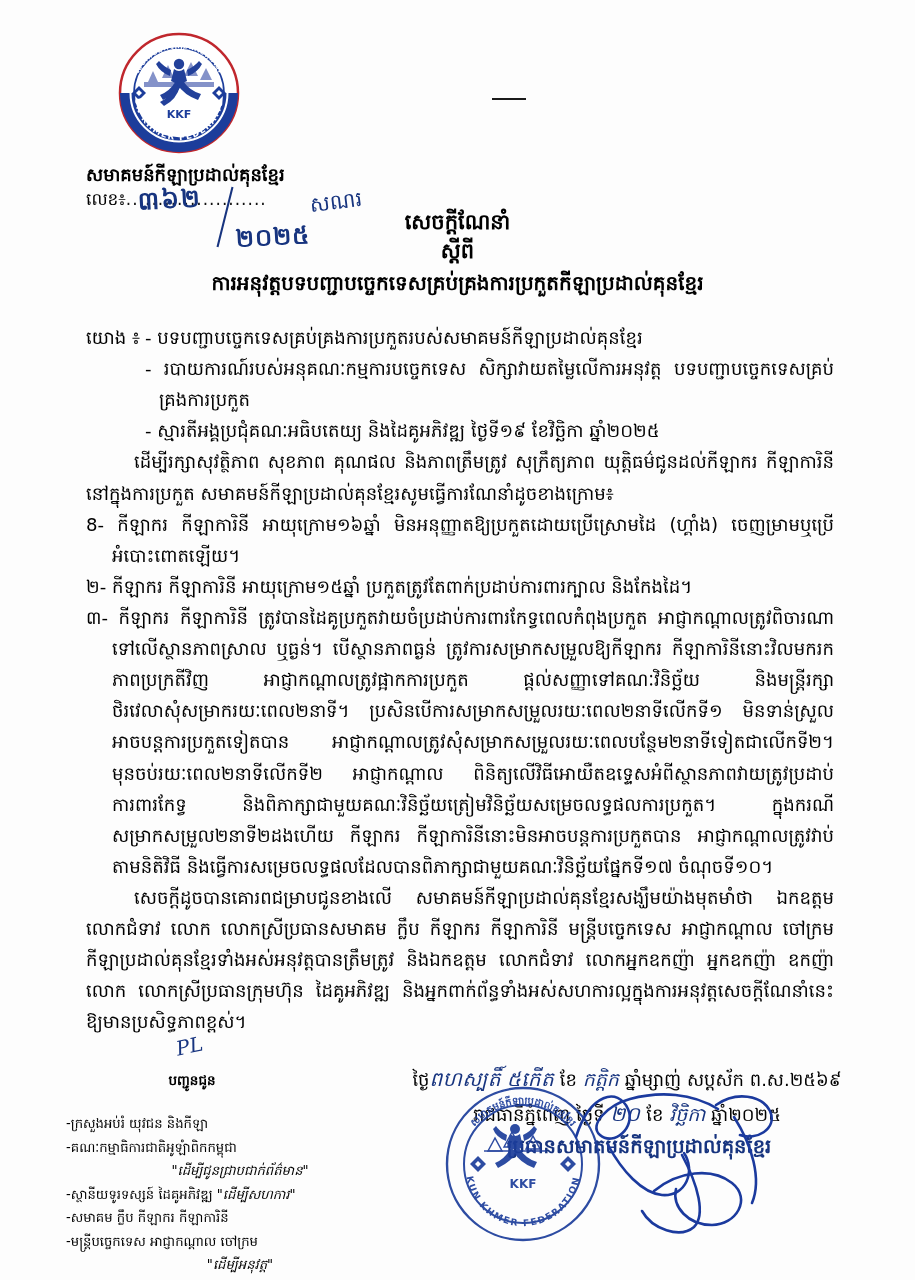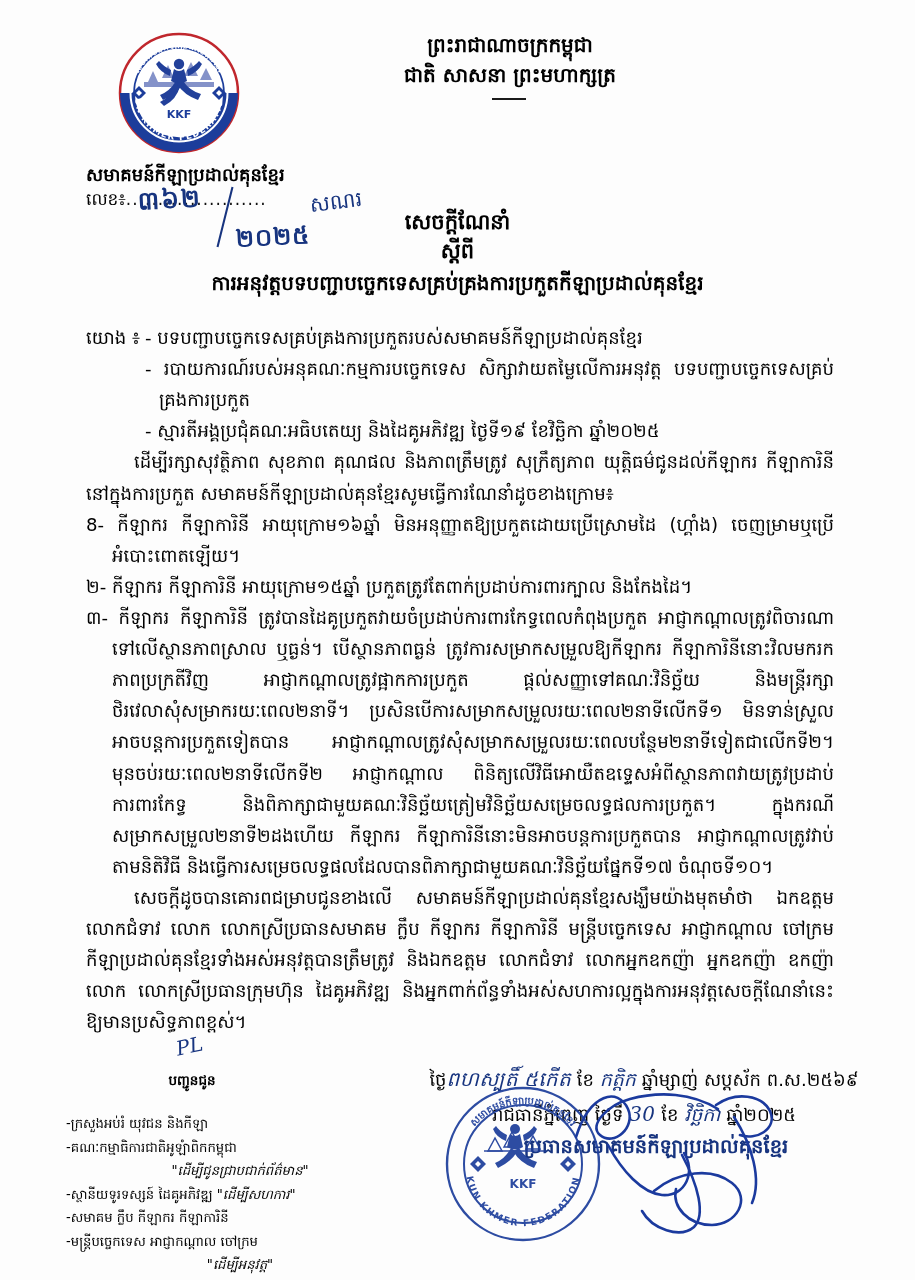--- a/index.html
+++ b/index.html
@@ -168,21 +168,21 @@
     padding-left: 26px;
   }
   .numbered-3 {
     text-indent: -26px;
     padding-left: 26px;
   }
 
   
   .sig-zone {
     position: absolute;
-    left: 17px;
+    left: 0;
     top: 1062px;
     width: 882px;
     height: 218px;
   }
   .date-block {
     position: absolute;
     left: 392px;
     top: 0px;
     width: 470px;
     text-align: center;
@@ -340,24 +340,20 @@
         </defs>
         <text font-size="8.4" font-weight="bold" fill="#ffffff" letter-spacing="0.6">
           <textPath href="#arcTop" startOffset="50%" text-anchor="middle">សមាគមន៍កីឡាប្រដាល់គុនខ្មែរ</textPath>
         </text>
         <text font-size="8.6" font-weight="bold" fill="#ffffff" letter-spacing="1.3">
           <textPath href="#arcBottom" startOffset="50%" text-anchor="middle">KUN KHMER FEDERATION</textPath>
         </text>
       </svg>
     </div>
 
-    <div class="nat-motto">
-      <div>ព្រះរាជាណាចក្រកម្ពុជា</div>
-      <div>ជាតិ សាសនា ព្រះមហាក្សត្រ</div>
-    </div>
     <div class="motto-rule"></div>
   </div>
 
   <div class="org-block">
     <div class="org-name">សមាគមន៍កីឡាប្រដាល់គុនខ្មែរ</div>
     <div class="ref-line">
       <span>លេខ៖</span><span class="ref-dots">..</span><span class="ref-dots">....................</span>
       <span class="hand-num">៣៦២</span>
       <span class="hand-word">សណរ</span>
       <span class="hand-slash"></span>
@@ -395,21 +391,21 @@
     <div class="date-block">
       <div class="date-line-1">
         <span>ថ្ងៃ</span><span class="hand-date-day">ពហស្បតិ៍</span>
         <span class="hand-date-day">៥កើត</span>
         <span>ខែ</span>
         <span class="hand-date-mo">កត្តិក</span>
         <span>ឆ្នាំម្សាញ់ សប្តស័ក ព.ស.២៥៦៩</span>
       </div>
       <div class="date-line-2">
         <span>រាជធានីភ្នំពេញ ថ្ងៃទី</span>
-        <span class="hand-date-day">30</span>
+        <span class="hand-date-day">២០</span>
         <span>ខែ</span>
         <span class="hand-date-mo">វិច្ឆិកា</span>
         <span>ឆ្នាំ២០២៥</span>
       </div>
     </div>
 
     <div class="sig-title">ប្រធានសមាគមន៍កីឡាប្រដាល់គុនខ្មែរ</div>
   </div>
 
   <div class="seal">

